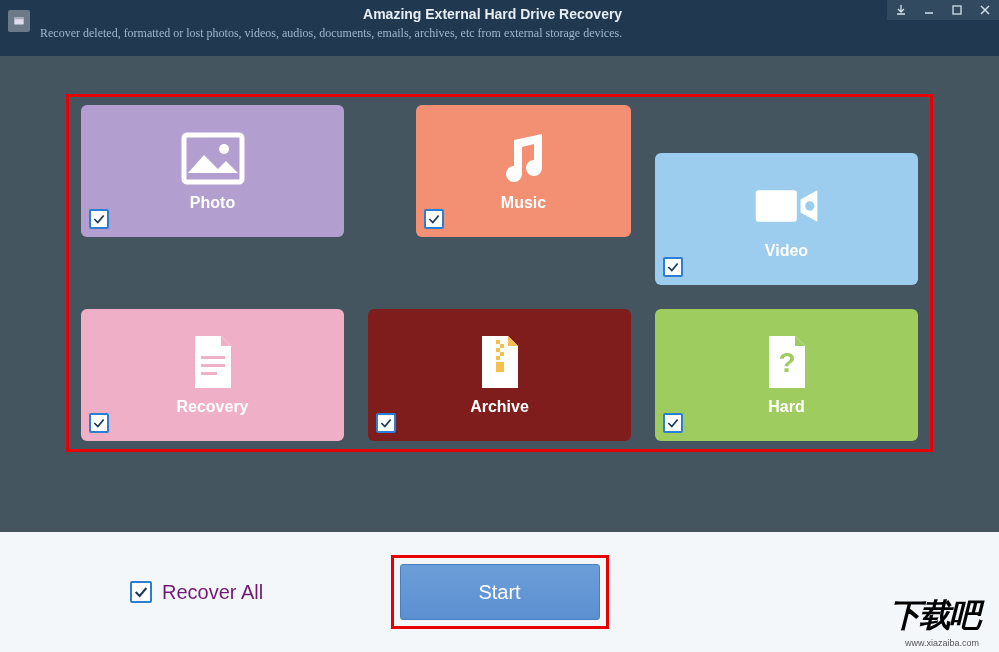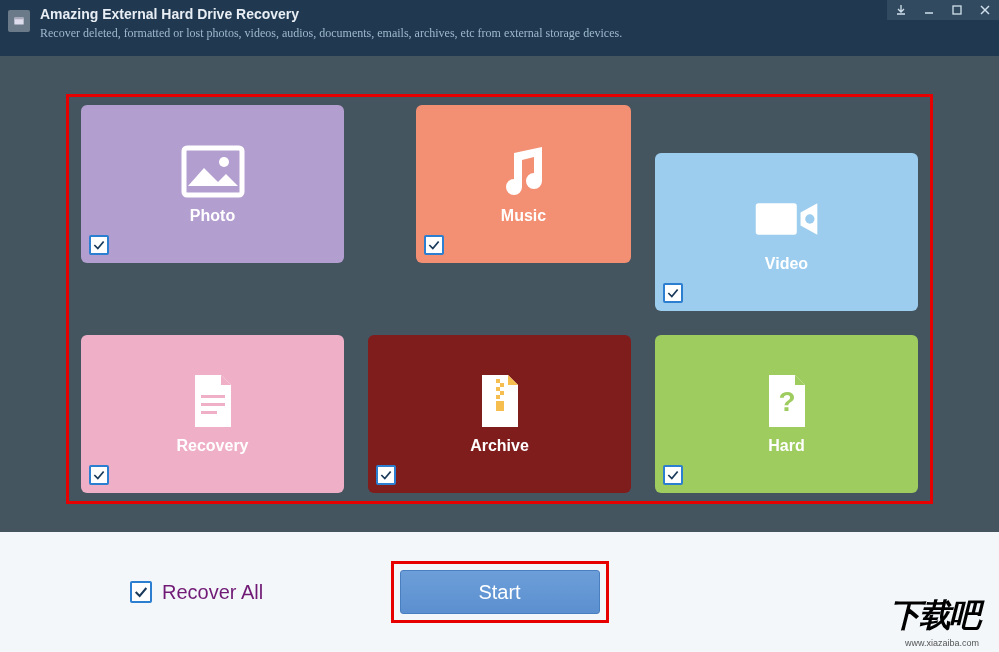--- a/index.html
+++ b/index.html
@@ -1,51 +1,51 @@
 <!DOCTYPE html>
 <html><head>
 <meta charset="utf-8">
 <style>
 * { margin: 0; padding: 0; box-sizing: border-box; }
 body { font-family: Arial, sans-serif; background: #fff; width: 999px; height: 652px; overflow: hidden; position: relative; }
 
 .titlebar { height: 56px; background: #203951; display: flex; align-items: flex-start; padding: 6px 8px 0 8px; color: #c8d6e0; position: relative; }
 .app-icon { width: 22px; height: 22px; background: #6b7a88; border-radius: 2px; margin-right: 10px; margin-top: 4px; flex-shrink: 0; display:flex; align-items:center; justify-content:center; }
-.title-text { display: flex; flex-direction: column; }
+.title-text { display: flex; flex-direction: column; text-align: right; }
 .app-title { font-size: 14px; font-weight: bold; color: #e8eef4; }
 .app-subtitle { font-size: 12px; color: #9fb8cc; margin-top: 4px; font-family: Liberation Serif, serif; }
 .win-controls { position: absolute; right: 0; top: 0; display: flex; background: #324a60; }
 .win-btn { width: 28px; height: 20px; display: flex; align-items: center; justify-content: center; color: #cfe0ec; font-size: 12px; cursor: pointer; }
 .win-btn svg { display:block; }
 
 .content { background: #445560; height: 476px; padding: 38px 66px 10px 66px; position: relative; }
 .highlight-box { border: 3px solid #e60000; padding: 8px 12px 8px 12px; }
 .grid { display: grid; grid-template-columns: repeat(3, 1fr); gap: 24px; }
 
-.tile { position: relative; height: 158px; border-radius: 6px; display: flex; flex-direction: column; align-items: center; justify-content: center; cursor: pointer; color: #fff; }
+.tile { position: relative; height: 132px; border-radius: 6px; display: flex; flex-direction: column; align-items: center; justify-content: center; cursor: pointer; color: #fff; }
 .tile-label { font-size: 16px; font-weight: bold; margin-top: 8px; }
 .tile-icon { width: 70px; height: 55px; display: flex; align-items: center; justify-content: center; }
 
 .tile-check { position: absolute; bottom: 8px; left: 8px; width: 20px; height: 20px; background: #fff; border: 2px solid #2b7ed0; border-radius: 2px; display: flex; align-items: center; justify-content: center; }
 .tile-check svg { width: 14px; height: 14px; }
 
 .c-photo { background: #b39ed0; }
 .c-music { background: #f38f73; margin-left: 48px; }
 .c-video { background: #9ccdee; margin-top: 48px; }
 .c-document { background: #efb0c7; }
 .c-archive { background: #7f1d1d; }
 .c-other { background: #9ecc5f; }
 
 .footer { height: 120px; background: #f3f7fa; display: flex; align-items: center; position: relative; padding: 0 40px; }
 .recover-all { display: flex; align-items: center; gap: 10px; margin-left: 90px; }
 .recover-check { width: 22px; height: 22px; background: #fff; border: 2px solid #2b7ed0; border-radius: 2px; display: flex; align-items: center; justify-content: center; cursor:pointer; }
 .recover-label { font-size: 20px; font-weight: normal; color: #701a75; }
 
 .start-wrap { position: absolute; left: 50%; top: 50%; transform: translate(-50%, -50%); border: 3px solid #e60000; padding: 6px; }
-.start-btn { width: 200px; height: 44px; background: linear-gradient(#6c9fd9, #5b8fcf); border: 1px solid #4a7fbf; border-radius: 3px; color: #fff; font-size: 20px; display: flex; align-items: center; justify-content: center; cursor: pointer; }
+.start-btn { width: 200px; height: 56px; background: linear-gradient(#6c9fd9, #5b8fcf); border: 1px solid #4a7fbf; border-radius: 3px; color: #fff; font-size: 20px; display: flex; align-items: center; justify-content: center; cursor: pointer; }
 
 .watermark { position: absolute; right: 12px; bottom: 0; font-size: 32px; font-weight: bold; color: #000; font-style: italic; padding: 4px 8px; letter-spacing: -2px; pointer-events:none; }
 .watermark .sub { font-size: 9px; display: block; color: #555; letter-spacing: 0; font-style: normal; font-weight: normal; text-align:right; }
 </style>
 </head>
 <body>
 
 <div class="titlebar">
   <div class="app-icon">
     <svg width="14" height="14" viewBox="0 0 24 24" fill="#fff">

